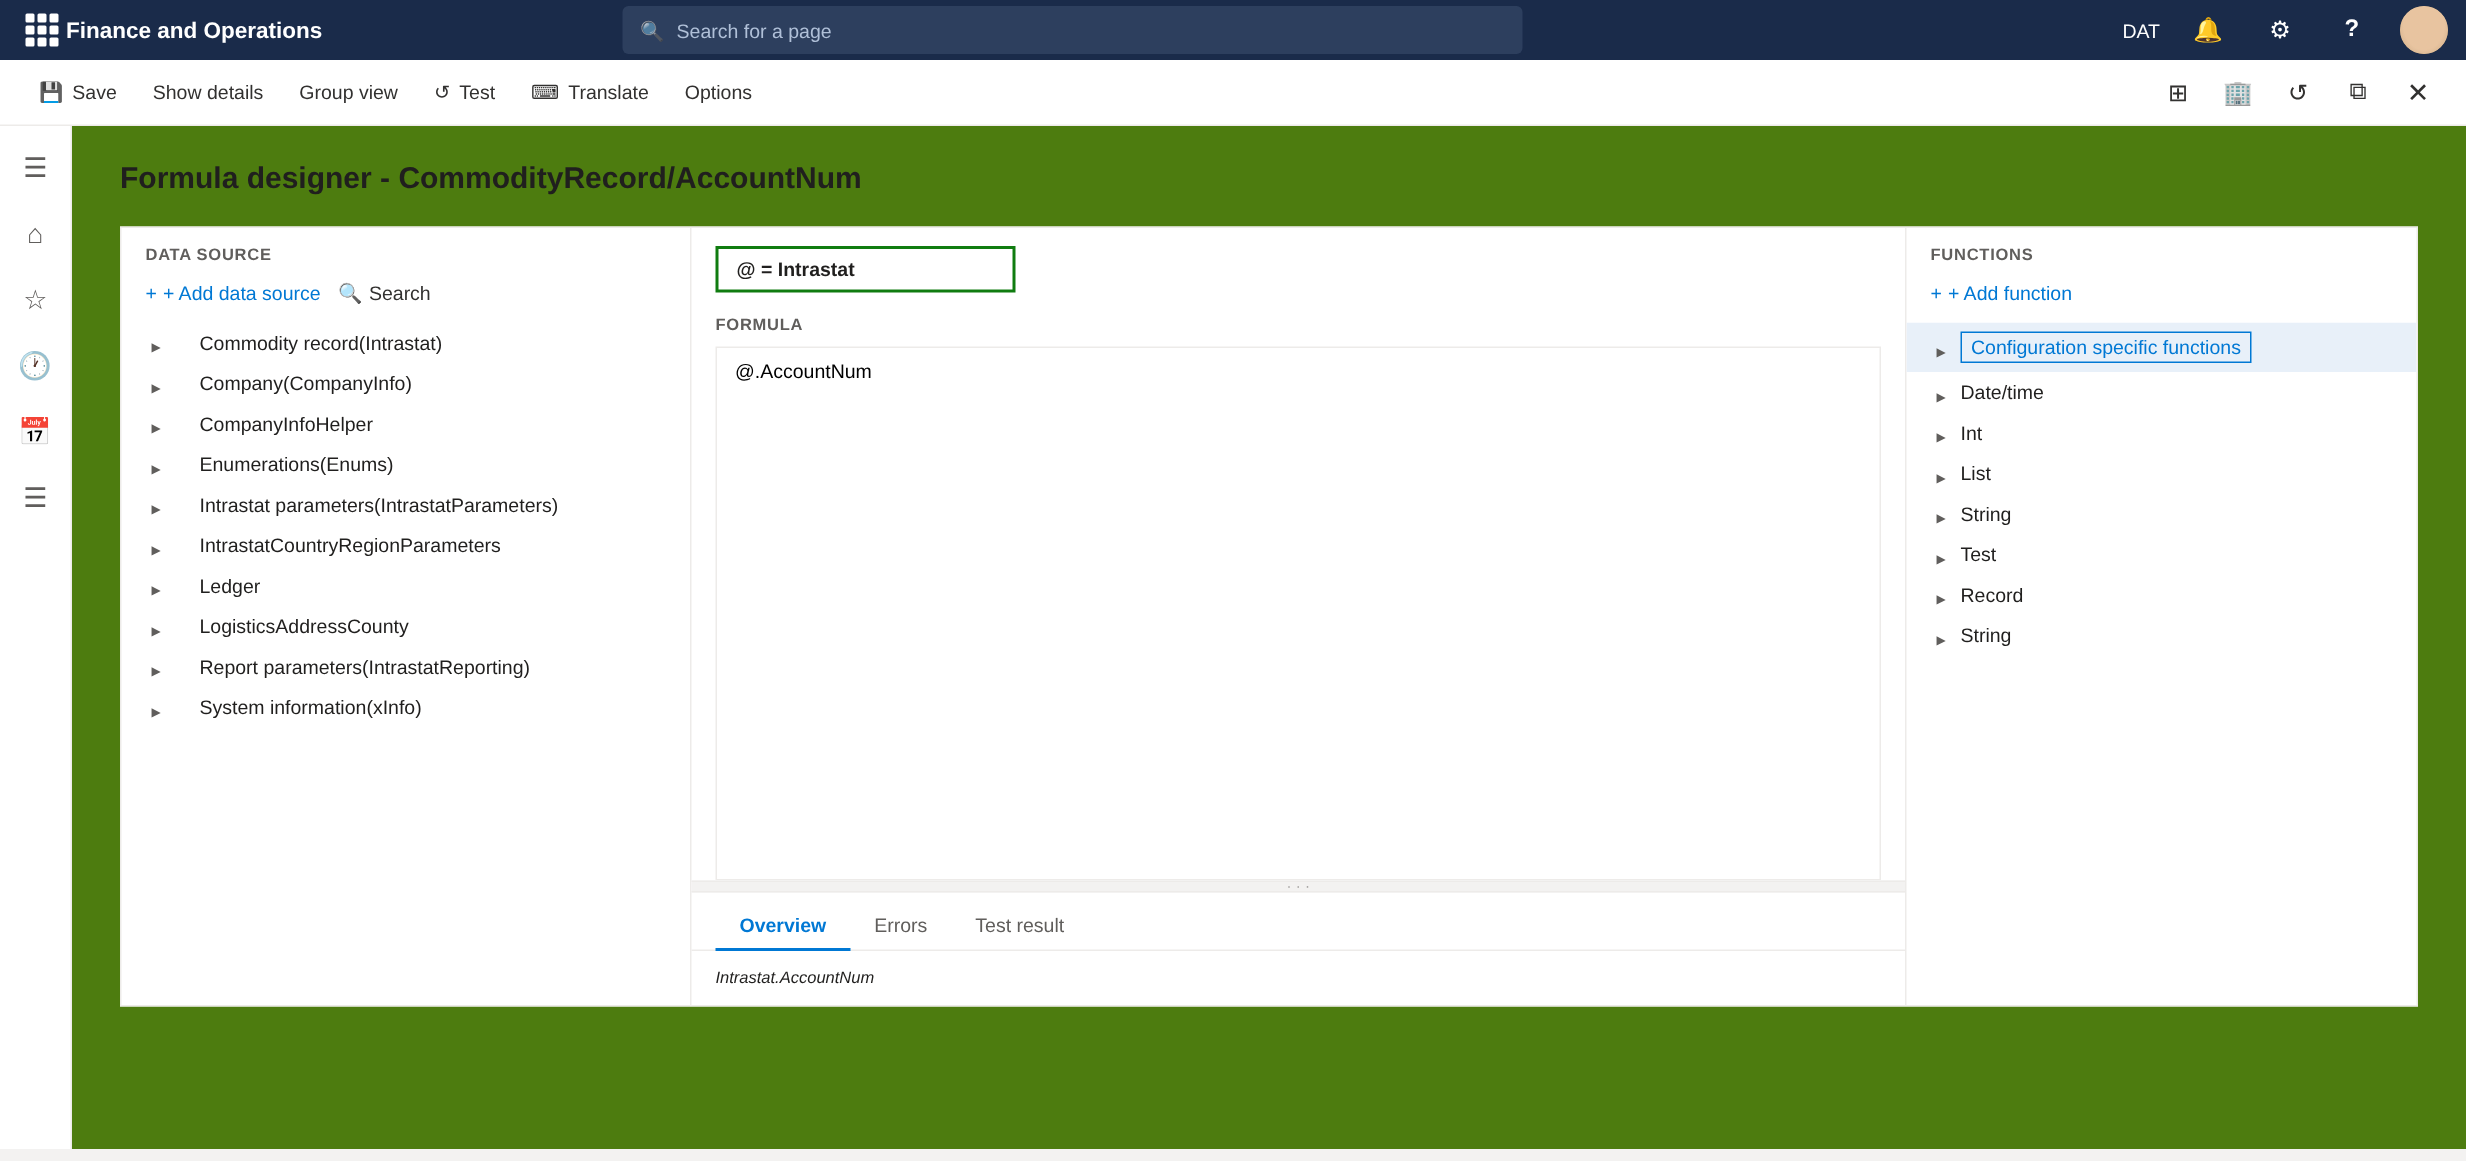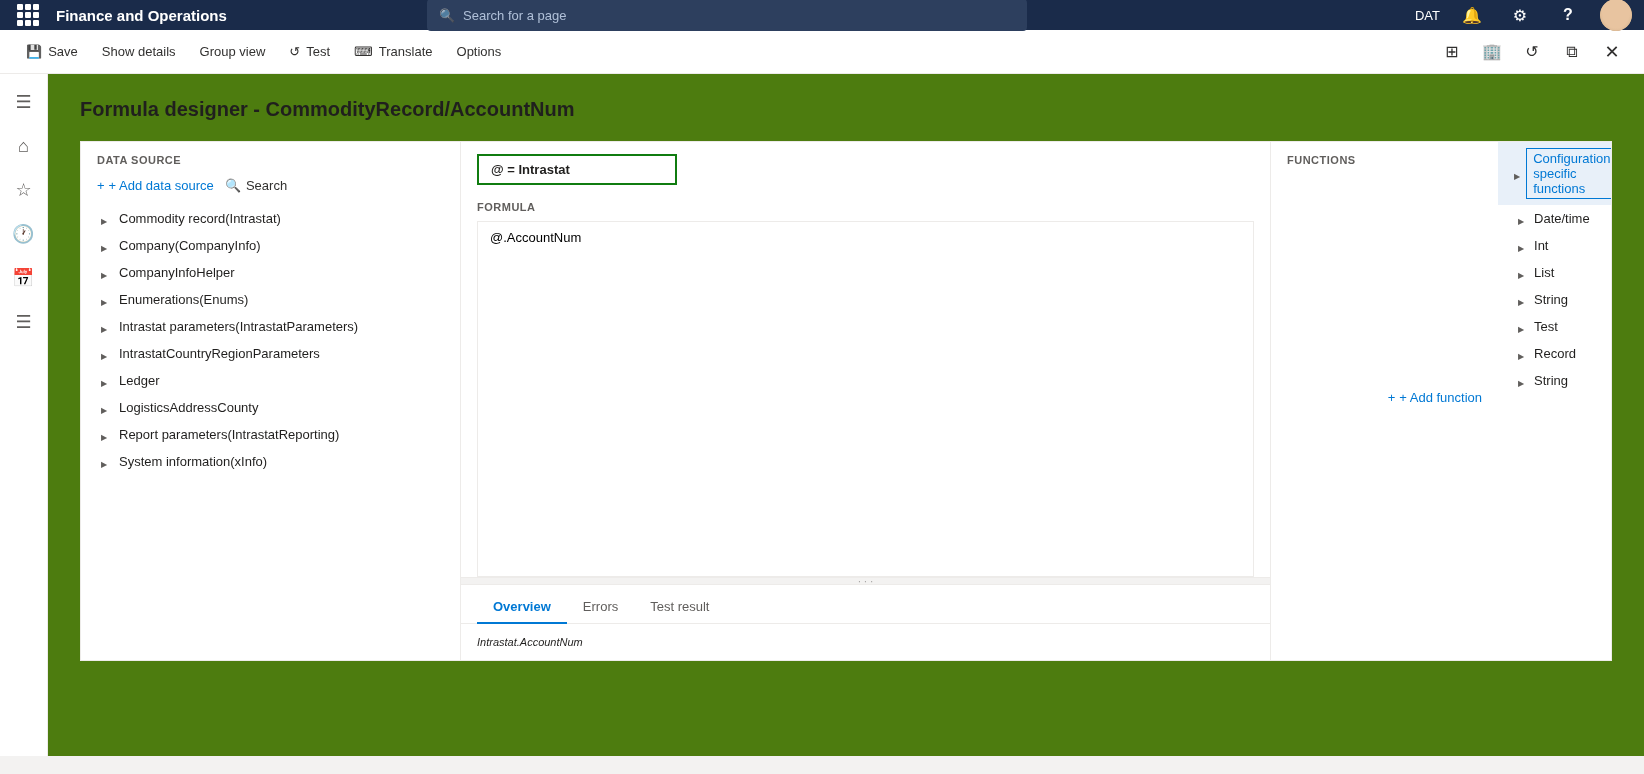--- a/index.html
+++ b/index.html
@@ -1,25 +1,24 @@
 <!DOCTYPE html>
 <html><head>
   <meta charset="utf-8">
   <style>
     * { box-sizing: border-box; margin: 0; padding: 0; }
     body { font-family: 'Segoe UI', sans-serif; font-size: 14px; background: #f3f2f1; overflow: hidden; }
 
     
     .top-nav {
       background: #1a2b4a;
-      height: 30px;
+      height: 40px;
       display: flex;
       align-items: center;
       padding: 0 12px;
-      gap: 12px;
     }
     .top-nav-grid {
       display: grid;
       place-items: center;
       width: 32px;
       height: 32px;
       cursor: pointer;
     }
     .grid-icon { display: grid; grid-template-columns: repeat(3,6px); gap: 2px; }
     .grid-dot { width: 6px; height: 6px; background: white; border-radius: 1px; }
@@ -190,21 +189,21 @@
       font-size: 13px;
       cursor: pointer;
     }
     .tree-list {
       flex: 1;
       overflow-y: auto;
     }
     .tree-item {
       display: flex;
       align-items: center;
-      gap: 8px;
+      gap: 22px;
       padding: 6px 16px;
       cursor: pointer;
       font-size: 13px;
       color: #201f1e;
     }
     .tree-expand {
       width: 14px; height: 14px;
       display: grid;
       place-items: center;
       color: #605e5c;
@@ -284,21 +283,21 @@
       padding: 12px 16px;
       font-size: 11px;
       color: #201f1e;
       font-style: italic;
     }
 
     
     .right-panel {
       width: 340px;
       display: flex;
-      flex-direction: row;
+      flex-direction: column;
     }
     .functions-list {
       flex: 1;
       overflow-y: auto;
     }
     .function-item {
       display: flex;
       align-items: center;
       gap: 6px;
       padding: 6px 16px;

